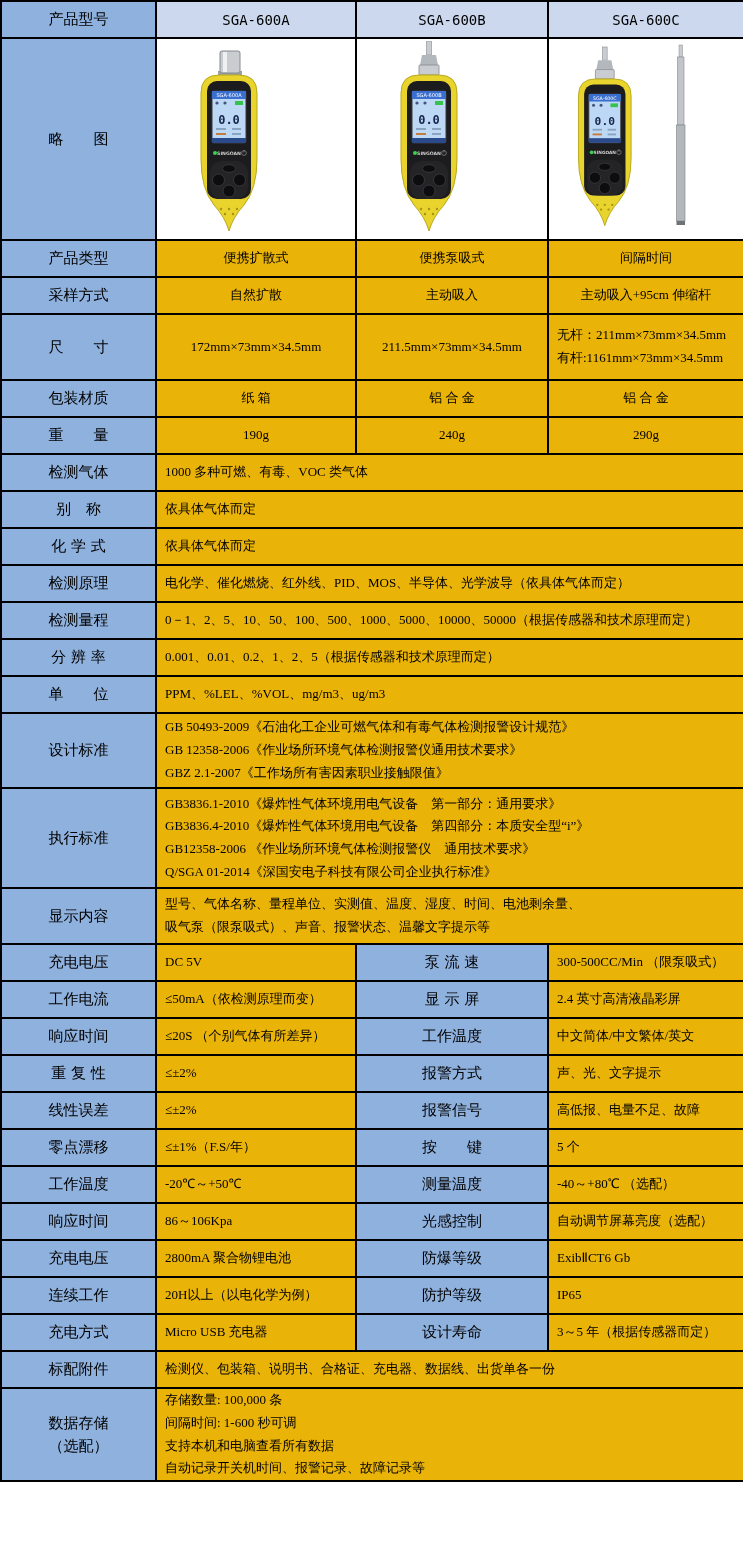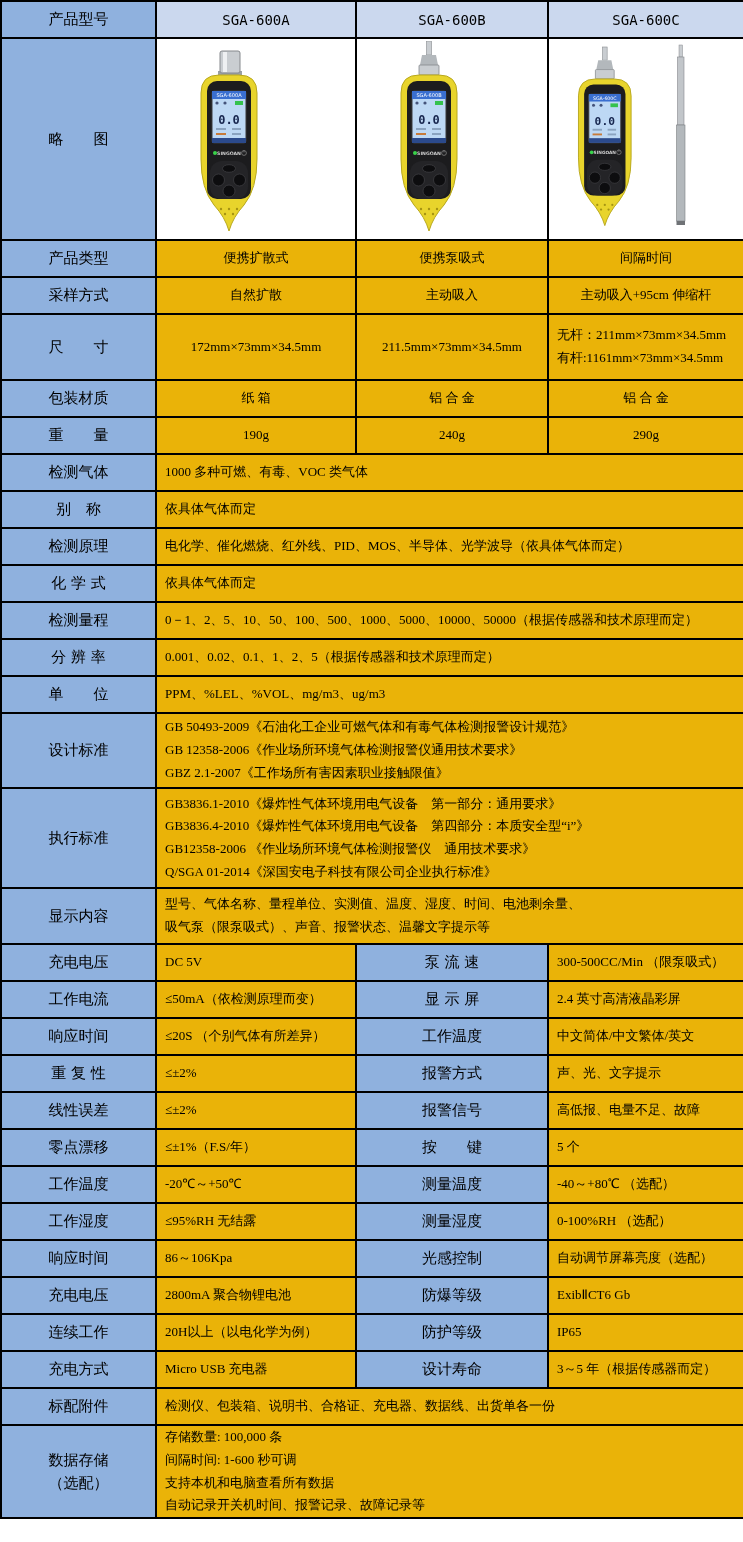--- a/index.html
+++ b/index.html
@@ -230,34 +230,34 @@
 
   <tr>
     <td class="lbl">检测气体</td>
     <td class="val" colspan="3">1000 多种可燃、有毒、VOC 类气体</td>
   </tr>
   <tr>
     <td class="lbl">别　称</td>
     <td class="val" colspan="3">依具体气体而定</td>
   </tr>
   <tr>
+    <td class="lbl">化 学 式</td>
+    <td class="val" colspan="3">依具体气体而定</td>
+  </tr>
+  <tr>
     <td class="lbl">检测原理</td>
     <td class="val" colspan="3">电化学、催化燃烧、红外线、PID、MOS、半导体、光学波导（依具体气体而定）</td>
   </tr>
   <tr>
-    <td class="lbl">化 学 式</td>
-    <td class="val" colspan="3">依具体气体而定</td>
-  </tr>
-  <tr>
     <td class="lbl">检测量程</td>
     <td class="val" colspan="3">0－1、2、5、10、50、100、500、1000、5000、10000、50000（根据传感器和技术原理而定）</td>
   </tr>
   <tr>
     <td class="lbl">分 辨 率</td>
-    <td class="val" colspan="3">0.001、0.02、0.1、1、2、5（根据传感器和技术原理而定）</td>
+    <td class="val" colspan="3">0.001、0.01、0.2、1、2、5（根据传感器和技术原理而定）</td>
   </tr>
   <tr>
     <td class="lbl">单　　位</td>
     <td class="val" colspan="3">PPM、%LEL、%VOL、mg/m3、ug/m3</td>
   </tr>
   <tr class="h-std3">
     <td class="lbl">设计标准</td>
     <td class="val" colspan="3">GB 50493-2009《石油化工企业可燃气体和有毒气体检测报警设计规范》
 GB 12358-2006《作业场所环境气体检测报警仪通用技术要求》
 GBZ 2.1-2007《工作场所有害因素职业接触限值》</td>
@@ -309,26 +309,20 @@
     <td class="lbl">零点漂移</td>
     <td class="val">≤±1%（F.S/年）</td>
     <td class="lbl">按　　键</td>
     <td class="val">5 个</td>
   </tr>
   <tr>
     <td class="lbl">工作温度</td>
     <td class="val">-20℃～+50℃</td>
     <td class="lbl">测量温度</td>
     <td class="val">-40～+80℃ （选配）</td>
-  </tr>
-  <tr>
-    <td class="lbl">工作湿度</td>
-    <td class="val">≤95%RH 无结露</td>
-    <td class="lbl">测量湿度</td>
-    <td class="val">0-100%RH （选配）</td>
   </tr>
   <tr>
     <td class="lbl">响应时间</td>
     <td class="val">86～106Kpa</td>
     <td class="lbl">光感控制</td>
     <td class="val">自动调节屏幕亮度（选配）</td>
   </tr>
   <tr>
     <td class="lbl">充电电压</td>
     <td class="val">2800mA 聚合物锂电池</td>

